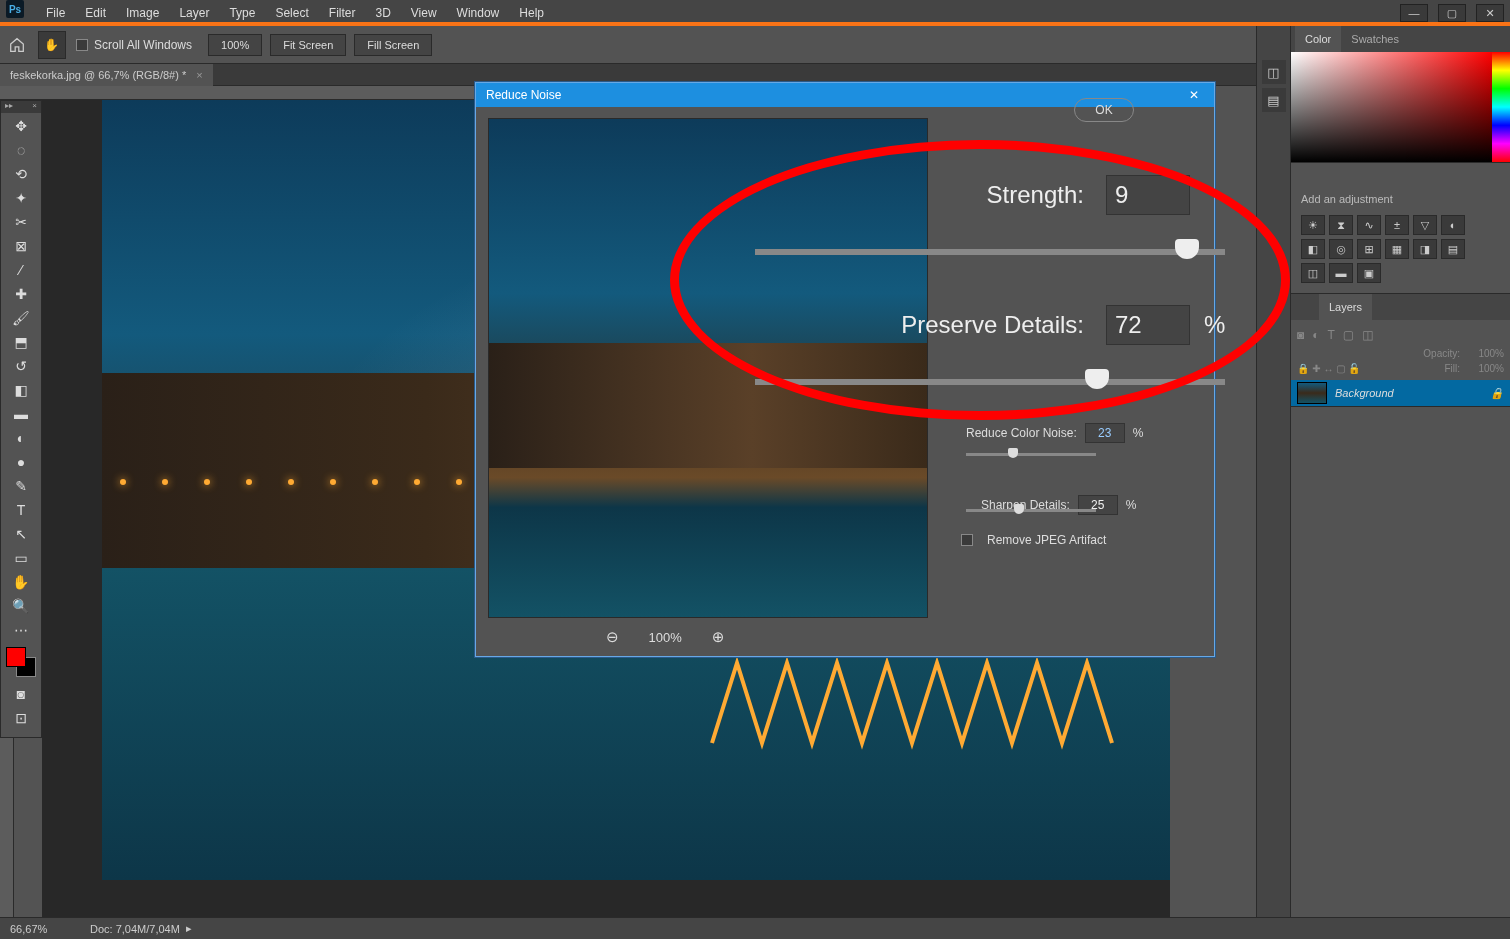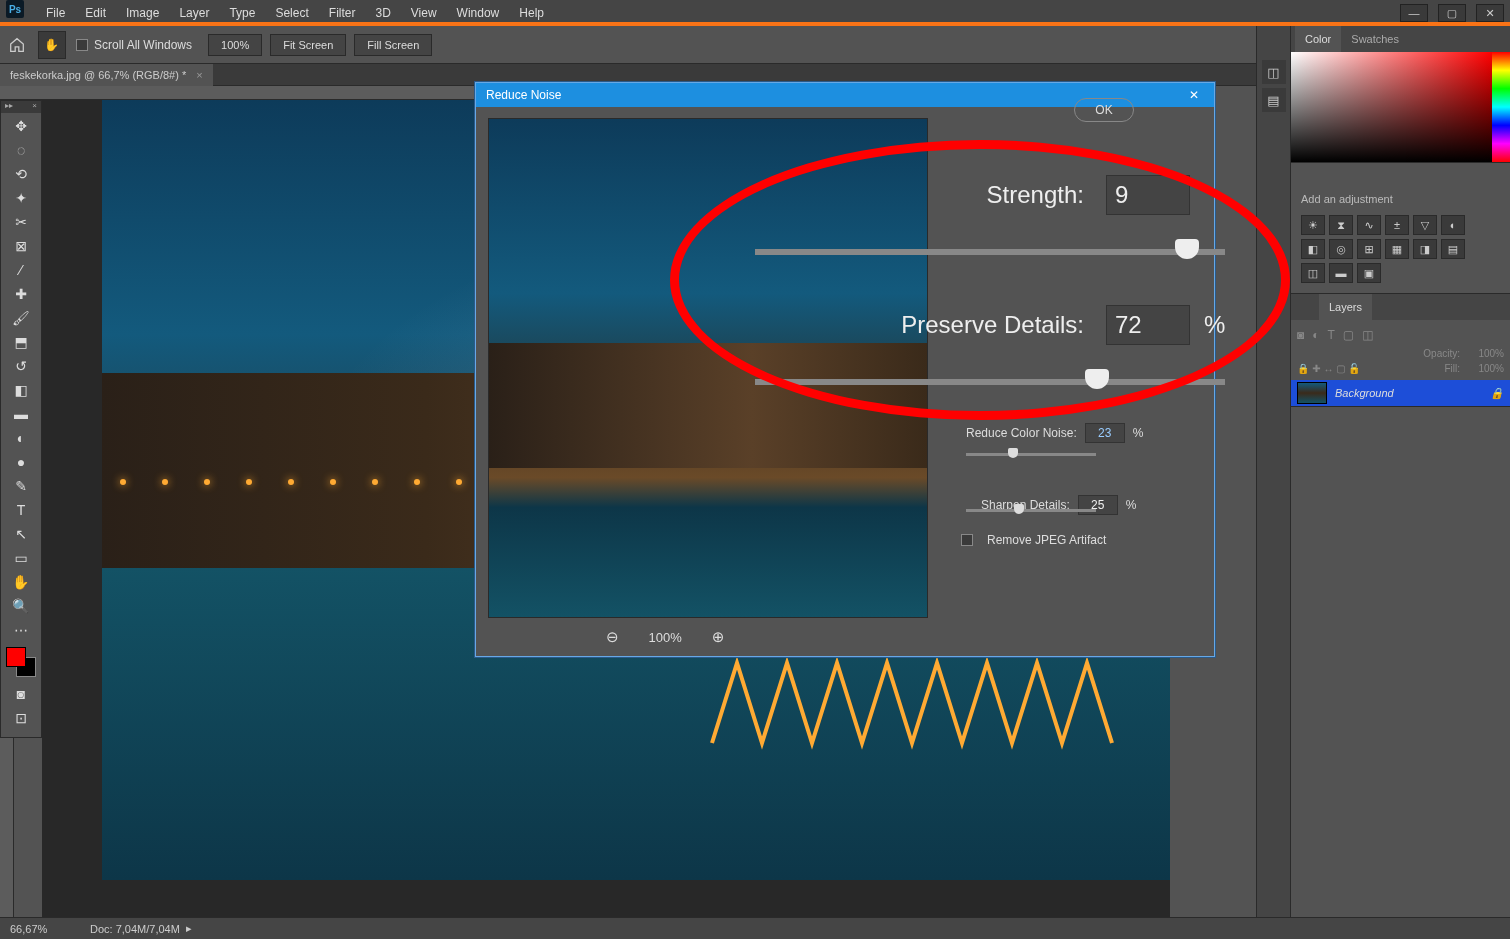--- a/index.html
+++ b/index.html
@@ -53,21 +53,21 @@
 .panelhdr { height:26px; background:#454545; display:flex; align-items:center; padding:0 4px;}
 .ptab { padding:0 10px; height:26px; display:flex; align-items:center; font-size:11px; color:#aaa;}
 .ptab.active{ background:#535353; color:#ddd;}
 .picker { height:110px; display:flex;}
 .grad-main{ flex:1; position:relative; background:linear-gradient(to right,#fff,#f00); }
 .grad-main::after{content:'';position:absolute;inset:0;background:linear-gradient(to bottom,transparent,#000);}
 .huebar{ width:18px; background:linear-gradient(180deg,red,yellow,lime,cyan,blue,magenta,red);}
 .adjgrid { padding:10px; display:grid; grid-template-columns:repeat(6,24px); gap:4px;}
 .adjcell { width:24px;height:20px;background:#3a3a3a;border:1px solid #2a2a2a;display:flex;align-items:center;justify-content:center;font-size:11px;color:#ccc;}
 .layercontrols{ padding:4px 6px;}
-.layerrow{ height:26px; background:#1d4ed8; display:flex; align-items:center; padding:0 6px; font-style:italic; font-size:11px;}
+.layerrow{ height:26px; background:#0369a1; display:flex; align-items:center; padding:0 6px; font-style:italic; font-size:11px;}
 .thumb{width:30px;height:22px;background:linear-gradient(180deg,#135a7d,#3a2a1a,#135265);border:1px solid #000;margin-right:8px;}
 .lock{margin-left:auto;}
 
 
 .dock { position:absolute; top:26px; right:220px; width:34px; bottom:0; background:#454545; border-left:1px solid #2a2a2a; padding-top:30px;}
 .dockbtn { width:24px;height:24px;margin:4px auto;background:#3a3a3a;display:flex;align-items:center;justify-content:center;color:#ccc;font-size:13px;}
 
 
 .status { position:absolute; bottom:0; left:0; right:0; height:22px; background:#454545; border-top:1px solid #2a2a2a; display:flex; align-items:center; padding:0 10px; font-size:11px; color:#ccc;}
 .status .zoom{width:70px;}

